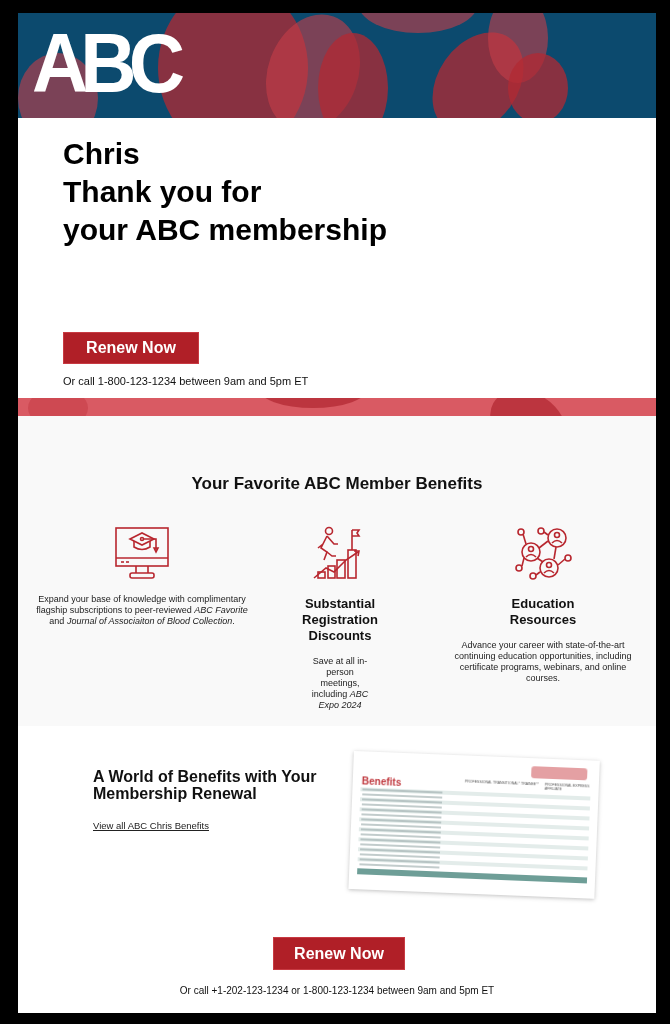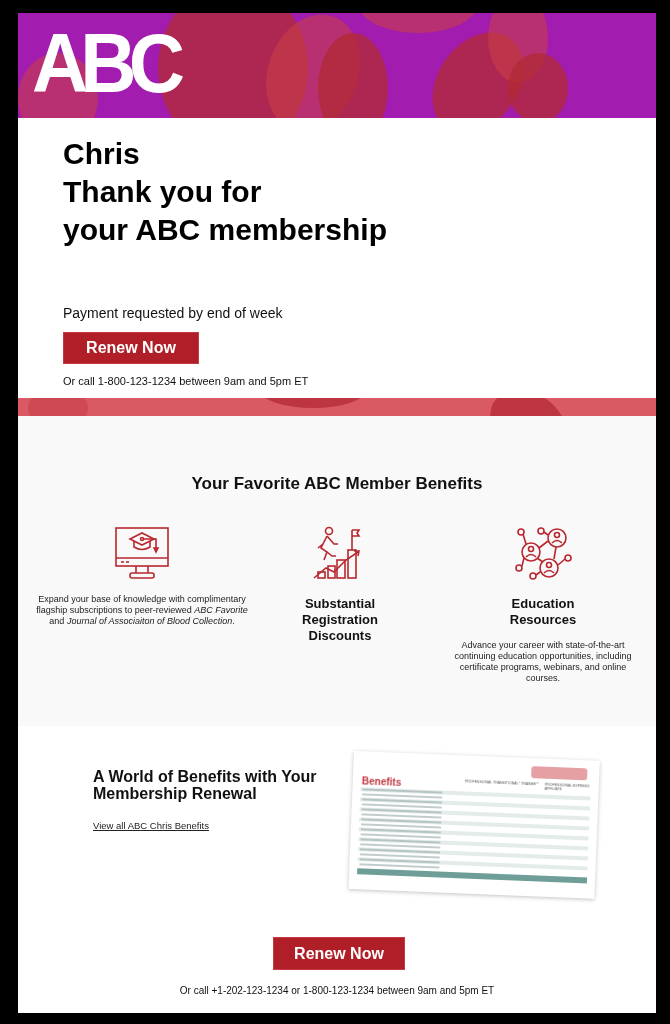--- a/index.html
+++ b/index.html
@@ -7,21 +7,21 @@
       width: 670px; height: 1024px; background: #000; position: relative; overflow: hidden;
       font-family: "Liberation Sans", "DejaVu Sans", sans-serif; color: #111;
     }
     .page {
       position: absolute; left: 18px; top: 13px; width: 638px; height: 1000px;
       background: #fff; overflow: hidden;
     }
     
     .banner {
       position: absolute; left: 0; top: 0; width: 638px; height: 105px;
-      background: #a21caf; overflow: hidden;
+      background: #0c4a6e; overflow: hidden;
     }
     .cell { position: absolute; border-radius: 50%; background: #b22a33; opacity: .75; }
     .cell.light { background: #c63d47; opacity: .6; }
     .logo {
       position: absolute; left: 14px; top: 6px; font-weight: 700; color: #fff;
       font-size: 78px; letter-spacing: -8px; line-height: 82px; font-family: "Liberation Sans", sans-serif;
       transform: scaleY(1.08); transform-origin: top left;
     }
     .hero { position: absolute; left: 45px; top: 122px; }
     .hero h1 {
@@ -82,21 +82,20 @@
     <div class="cell light" style="left:0;top:40px;width:80px;height:90px;"></div>
     <div class="logo">ABC</div>
   </div>
 
   <div class="hero">
     <h1>
       <span>Chris</span><br>
       <span>Thank you for</span><br>
       <span>your ABC membership</span>
     </h1>
-    <div class="due">Payment requested by end of week</div>
   </div>
   <div class="btn btn1">Renew Now</div>
   <div class="call1">Or call 1-800-123-1234 between 9am and 5pm ET</div>
 
   <div class="strip">
     <div class="cell" style="left:240px;top:-30px;width:110px;height:40px;"></div>
     <div class="cell" style="left:470px;top:-5px;width:80px;height:60px;transform:rotate(30deg);"></div>
     <div class="cell light" style="left:10px;top:-10px;width:60px;height:40px;"></div>
   </div>
 
@@ -129,20 +128,23 @@
         <path d="M17 26 L22 30 L26 30"></path>
         <path d="M42 4 L42 24 M42 4 L49 4 L47 7 L49 10 L42 10"></path>
         <rect x="38" y="24" width="8" height="28"></rect>
         <rect x="27" y="34" width="8" height="18"></rect>
         <rect x="18" y="40" width="7" height="12"></rect>
         <rect x="8" y="46" width="7" height="6"></rect>
         <path d="M4 52 L16 42 L24 46 L36 34 L48 26"></path>
         <path d="M44 25 L49 25 L48 30"></path>
       </svg>
       <h3><span>Substantial</span><br><span>Registration</span><br><span>Discounts</span></h3>
+      <p style="width:68px;">
+        <span>Save at all in-person meetings, including </span><em>ABC Expo 2024</em>
+      </p>
     </div>
 
     <div class="col" style="left:420px;top:110px;width:210px;">
       <svg class="icon" viewBox="0 0 60 56" fill="none" stroke="#b8272f" stroke-width="1.6">
         <circle cx="44" cy="12" r="9"></circle>
         <circle cx="18" cy="26" r="9"></circle>
         <circle cx="36" cy="42" r="9"></circle>
         <circle cx="44" cy="9" r="2.5"></circle>
           <path d="M39 17 Q44 12 49 17"></path>
         <circle cx="18" cy="23" r="2.5"></circle>

